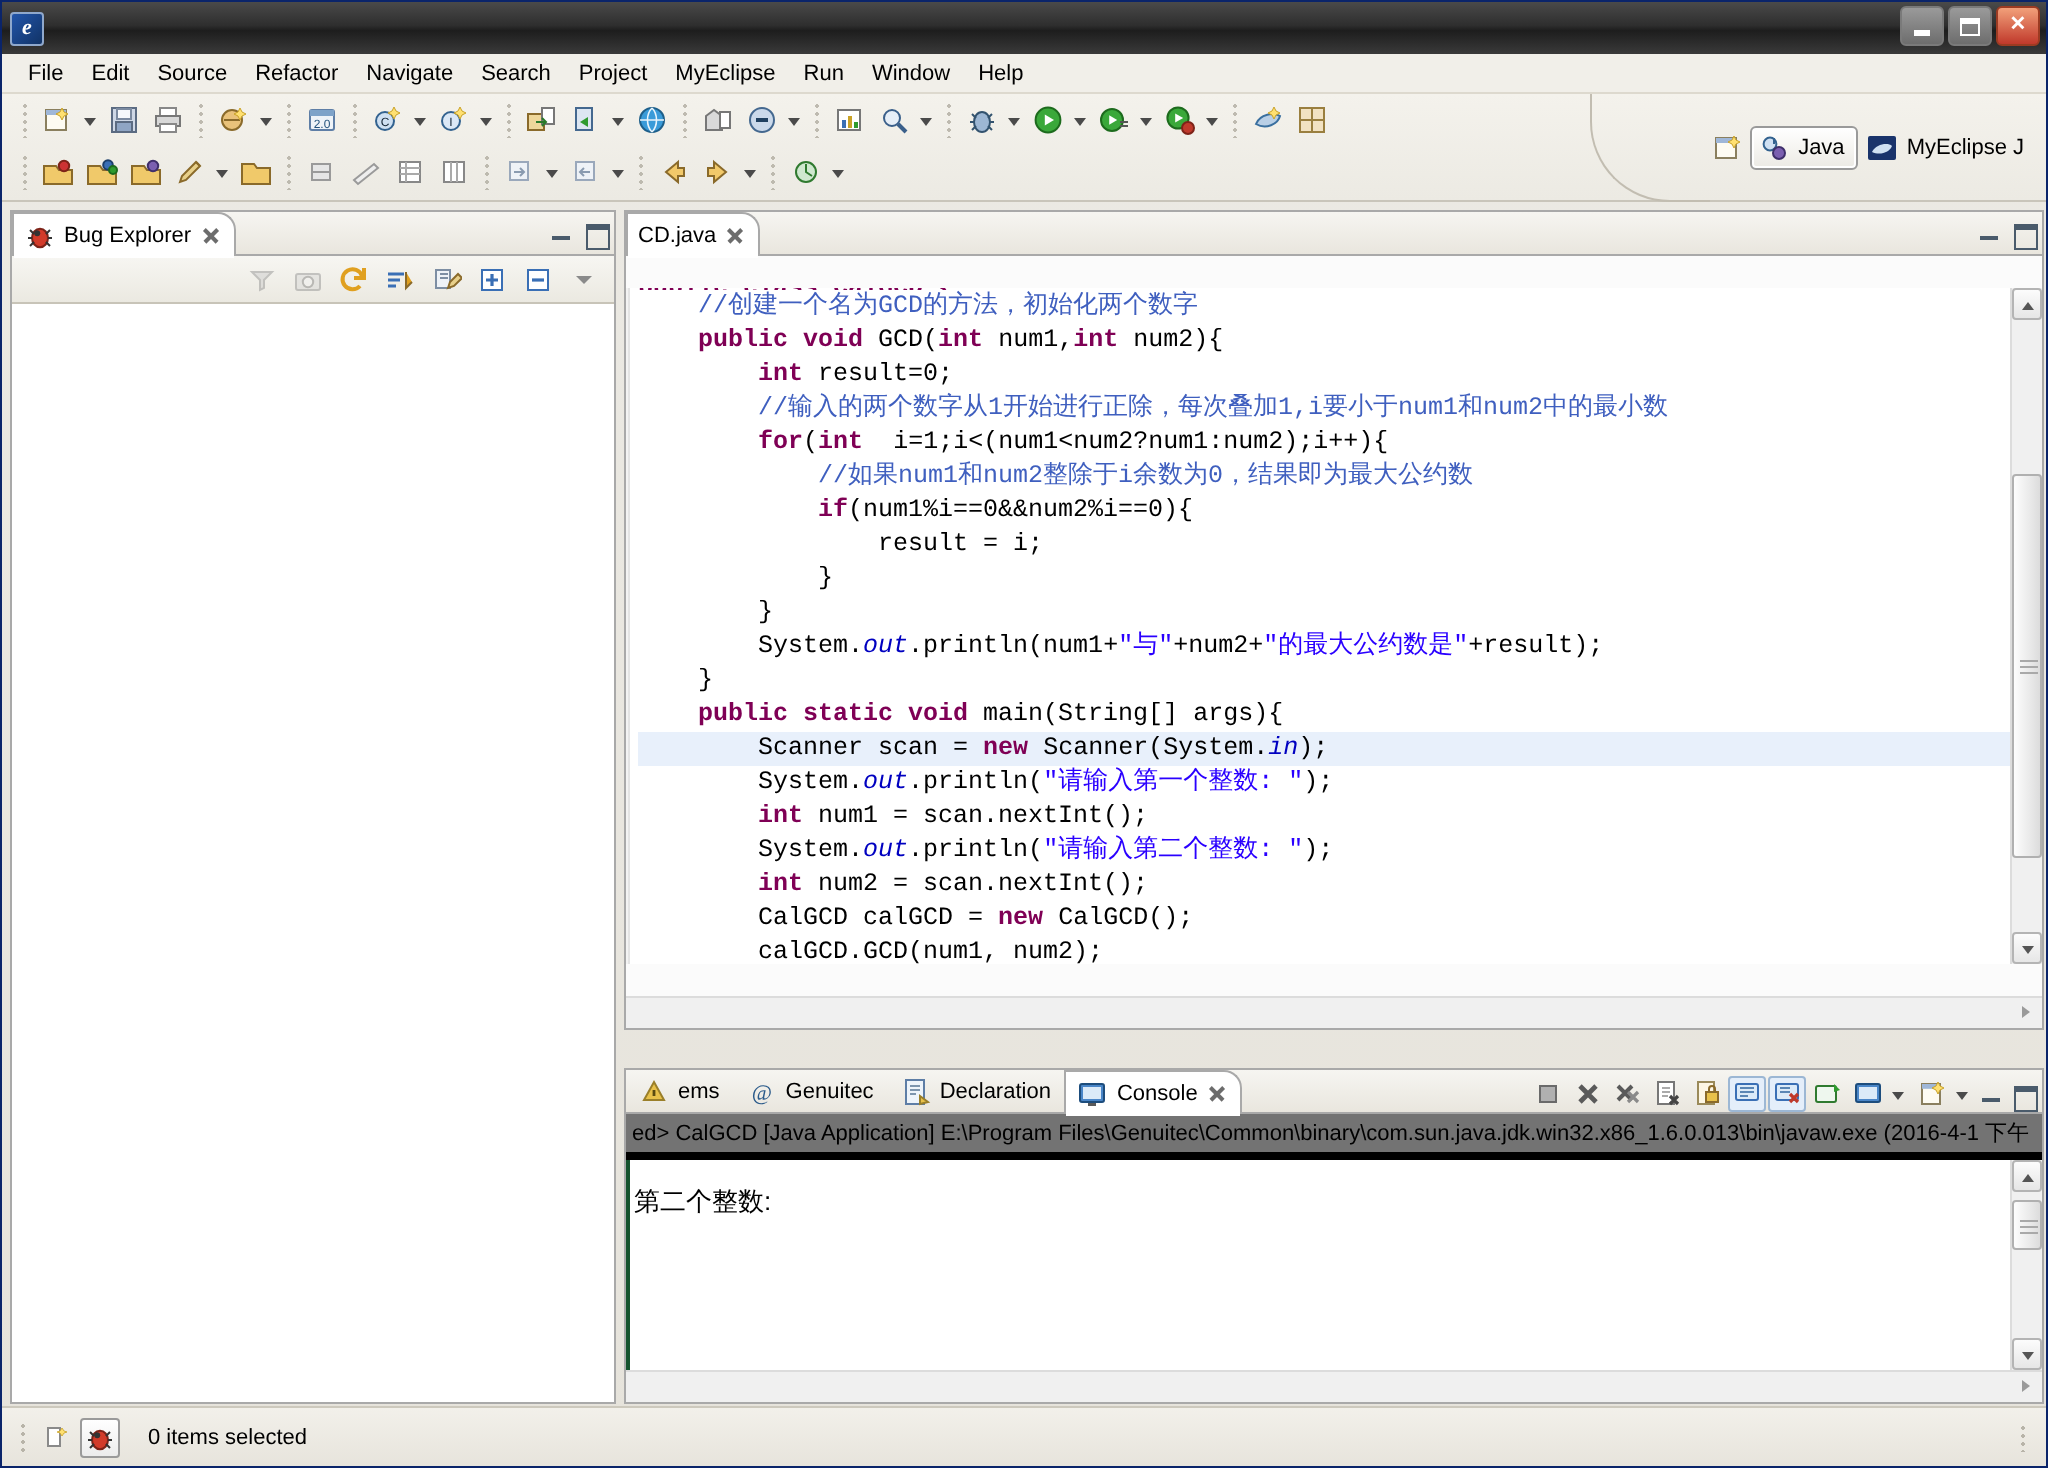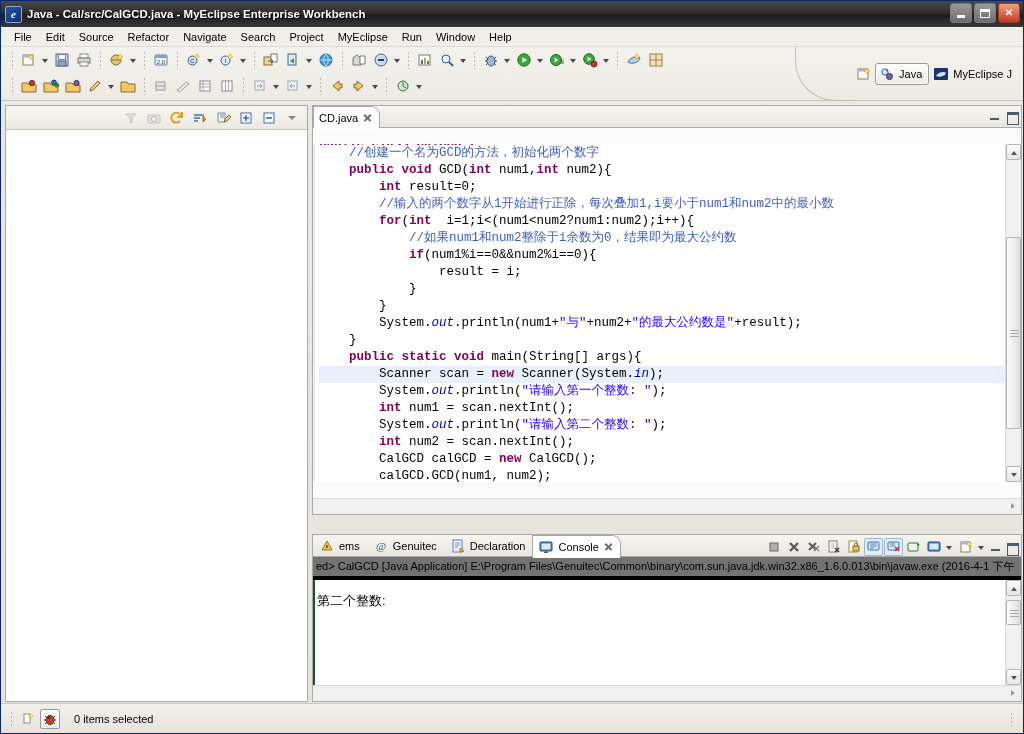--- a/index.html
+++ b/index.html
@@ -351,21 +351,20 @@
     border: 1px solid #9a9a9a; background: linear-gradient(180deg,#fff,#ececec); border-radius:2px;
   }
 </style>
 </head>
 <body>
 
 <div id="app">
 
   <div class="titlebar">
     <div class="title-icon">e</div>
-    <div class="title-text">Java - Cal/src/CalGCD.java - MyEclipse Enterprise Workbench</div>
     <div class="win-btns">
       <div class="win-btn">
           <span class="minglyph"></span>
         </div>
       <div class="win-btn">
           <span class="maxglyph"></span>
         </div>
       <div class="win-btn close">
           <i>✕</i>
         </div>
@@ -678,20 +677,37 @@
         </span>
         <span>MyEclipse J</span>
       </div>
     </div>
   </div>
 
   <div class="main">
 
     <div class="left-pane">
       <div class="view" style="flex:1; min-height:0;">
+        <div class="tabstrip">
+          <div class="tab active">
+            <span class="ico">
+              <svg class="ico" viewBox="0 0 16 16">
+                  <ellipse cx="8" cy="9" rx="4" ry="4.6" fill="#d23b2a" stroke="#7d2318"></ellipse>
+                  <path d="M3 5l2 2M13 5l-2 2M2 9h2M12 9h2M3 13l2-2M13 13l-2-2" stroke="#333"></path>
+                  <circle cx="6.6" cy="6.6" r="1.5" fill="#333"></circle>
+                </svg>
+            </span>
+            <span>Bug Explorer</span>
+            <span class="closex"></span>
+          </div>
+          <div class="viewtools">
+            <div class="vmin"></div>
+            <div class="vmax"></div>
+          </div>
+        </div>
         <div class="be-toolbar">
           <div class="tbtn">
             <svg class="ico" viewBox="0 0 16 16" opacity=".45">
                 <path d="M3 4h10l-4 4v4l-2 1V8z" fill="#c9c9c9" stroke="#8a8a8a"></path>
               </svg>
           </div>
           <div class="tbtn">
             <svg class="ico" viewBox="0 0 16 16" opacity=".45">
                 <rect x="2" y="5" width="12" height="8" rx="1" fill="#d6d6d6" stroke="#8a8a8a"></rect>
                 <circle cx="8" cy="9" r="2.6" fill="#f2f2f2" stroke="#777"></circle>

